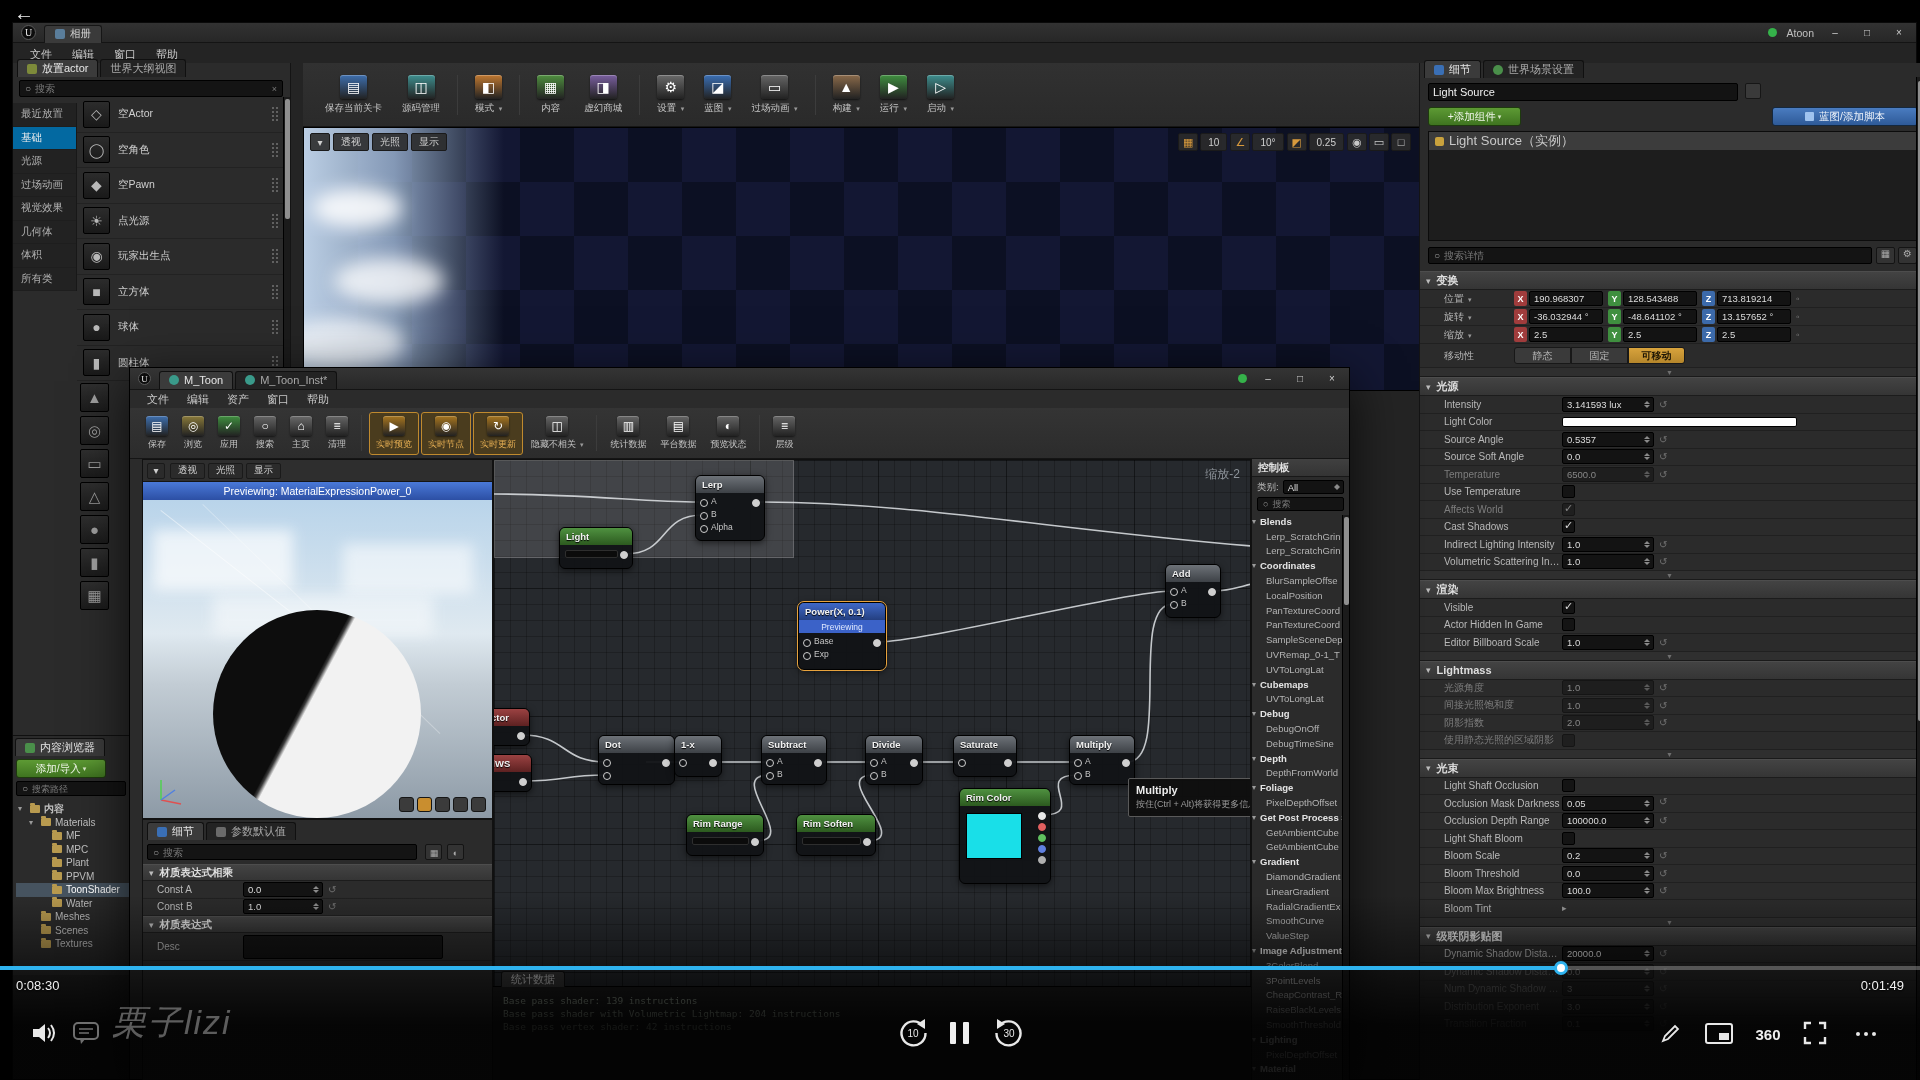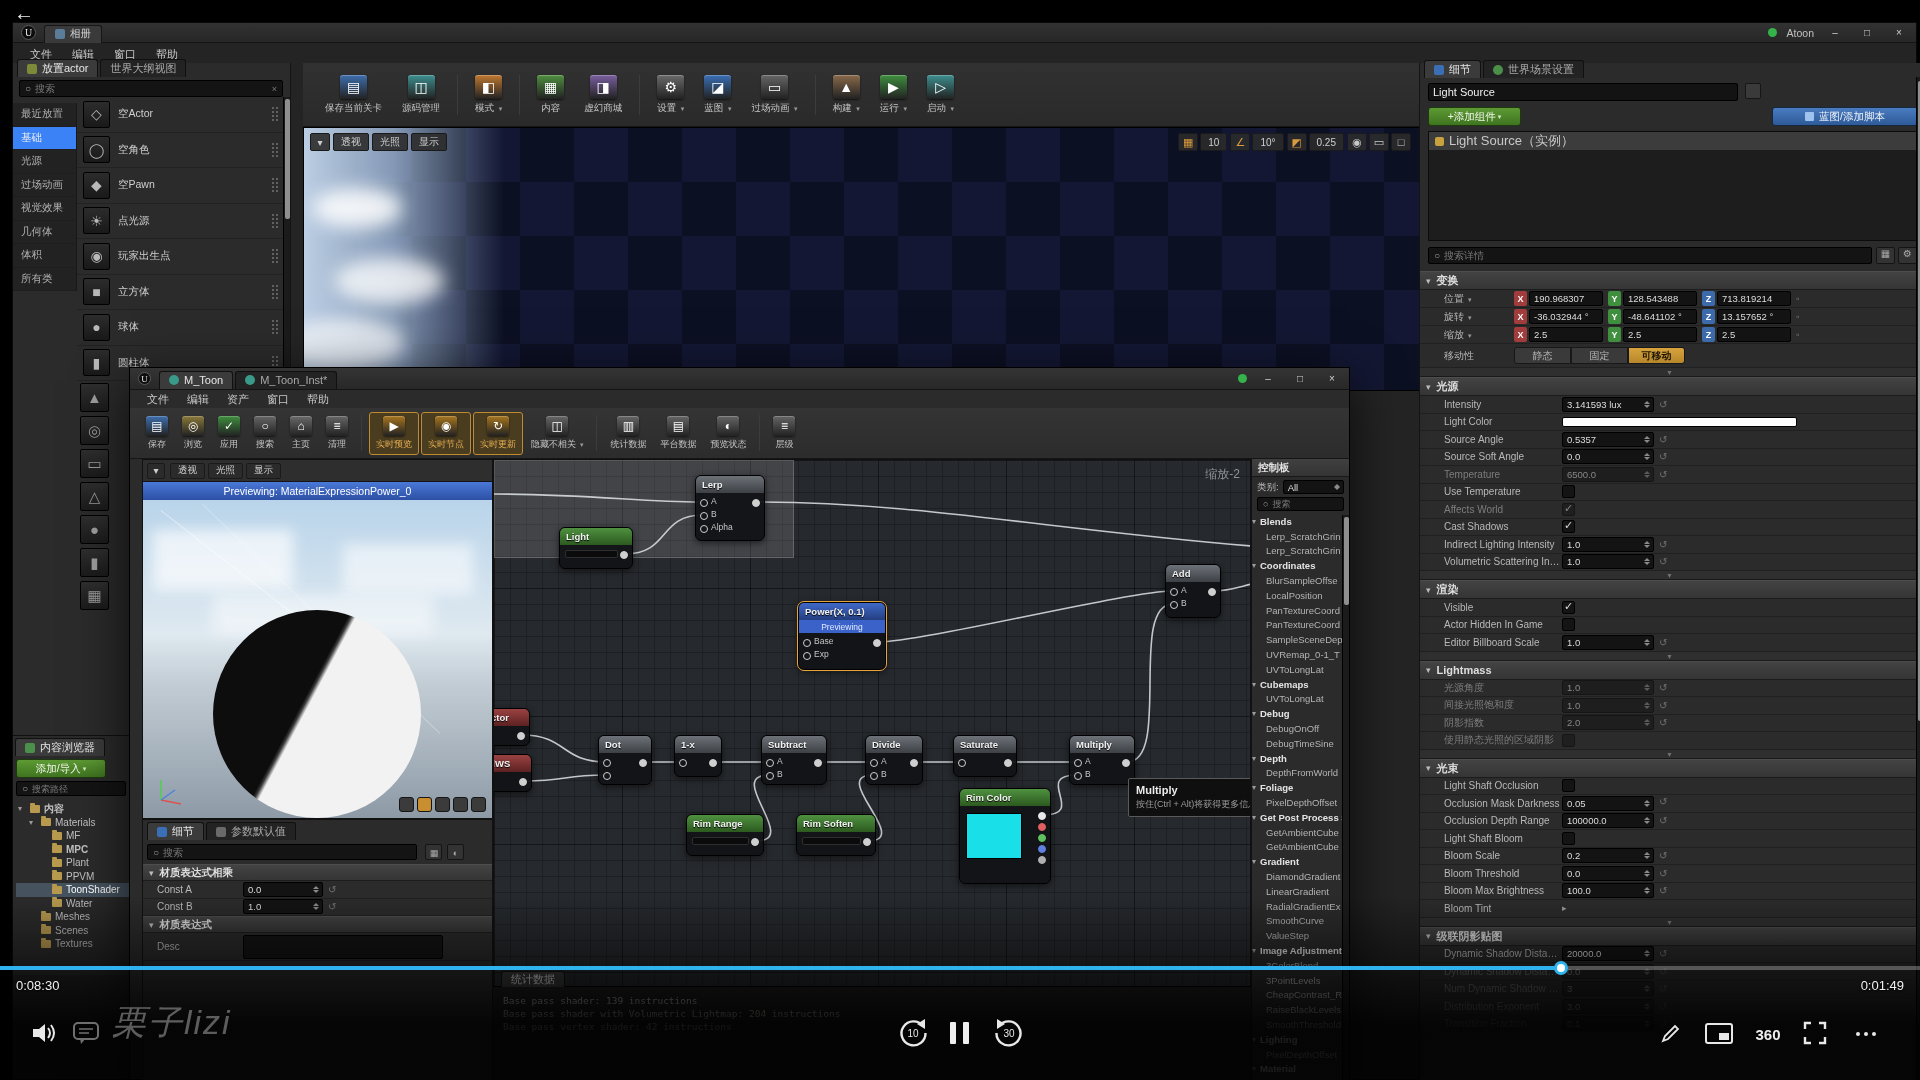--- a/index.html
+++ b/index.html
@@ -34,21 +34,21 @@
 .uelogo{width:15px;height:15px;border-radius:50%;background:#0d0d0d;border:1px solid #5a5a5a;color:#e8e8e8;font-size:10px;display:flex;align-items:center;justify-content:center;margin:0 8px;font-family:"Liberation Serif",serif}
 .wtab{display:flex;align-items:center;gap:5px;background:#3a3a3a;border:1px solid #161616;border-bottom:0;height:18px;margin-top:2px;padding:0 10px;font-size:10.5px;color:#d0d0d0;border-radius:3px 3px 0 0}
 .tb-right{margin-left:auto;display:flex;align-items:center;gap:10px;padding-right:6px}
 .status-dot{width:9px;height:9px;border-radius:50%;background:#35b24a;display:inline-block}
 .user{font-size:10.5px;color:#c0c0c0}
 .wbtn{width:22px;height:16px;display:inline-flex;align-items:center;justify-content:center;color:#cfcfcf;font-size:10px}
 #main-menus{left:8px;top:22px;height:18px;display:flex;align-items:center;gap:2px}
 .menu-item{font-size:11px;color:#c8c8c8;padding:2px 9px}
 
 .pcat{height:23.5px;display:flex;align-items:center;padding:0 8px;font-size:10.5px;color:#b0b0b0;border-bottom:1px solid #1e1e1e}
-.pcat.active{background:#3b82f6;color:#eee}
+.pcat.active{background:#0369a1;color:#eee}
 .pitem{height:35.5px;display:flex;align-items:center;gap:8px;border-bottom:1px solid #222;padding:0 6px}
 .pitem .pico{width:27px;height:27px;background:linear-gradient(#2c2c2c,#191919);border:1px solid #000;border-radius:2px;color:#b8b8b8;font-size:14px;display:flex;align-items:center;justify-content:center}
 .pitem .plabel{font-size:10.5px;color:#cfcfcf;flex:1}
 .grip{width:8px;height:16px;background-image:radial-gradient(#6f6f6f 1px,transparent 1.3px);background-size:4px 4px;opacity:.8}
 .shapebox{width:29px;height:29px;background:linear-gradient(#2f2f2f,#1b1b1b);border:1px solid #000;border-radius:2px;color:#9f9f9f;font-size:15px;display:flex;align-items:center;justify-content:center;margin-bottom:4px}
 
 #main-toolbar{left:290px;top:40px;width:1117px;height:64px;background:linear-gradient(#313131,#2a2a2a);border-bottom:1px solid #161616;display:flex;align-items:center;padding:0 14px;gap:4px}
 .tbtn{display:flex;flex-direction:column;align-items:center;gap:3px;font-size:9.5px;color:#c6c6c6;padding:4px 8px}
 .tbtn .tico{width:27px;height:24px;border-radius:3px;display:flex;align-items:center;justify-content:center;font-size:14px;color:#fff;box-shadow:inset 0 1px 0 rgba(255,255,255,.25),0 1px 2px rgba(0,0,0,.6)}
 .tsep{width:1px;height:40px;background:#1c1c1c;border-right:1px solid #3c3c3c;margin:0 5px}
@@ -352,21 +352,21 @@
           <div class="ctrow" style="padding-left: 13px;">
             <span class="ctcaret">▾</span>
             <span class="folder"></span>
             <span>Materials</span>
           </div>
           <div class="ctrow" style="padding-left: 24px;">
             <span class="ctcaret"></span>
             <span class="folder"></span>
             <span>MF</span>
           </div>
-          <div class="ctrow" style="padding-left: 24px; font-weight: bold;">
+          <div class="ctrow" style="padding-left: 24px;">
             <span class="ctcaret"></span>
             <span class="folder"></span>
             <span>MPC</span>
           </div>
           <div class="ctrow" style="padding-left: 24px;">
             <span class="ctcaret"></span>
             <span class="folder"></span>
             <span>Plant</span>
           </div>
           <div class="ctrow" style="padding-left: 24px;">
@@ -934,21 +934,21 @@
             <span class="pin out" style="right: 4px; top: 23px;"></span>
           </div>
           <div class="node" style="left: -10px; top: 248px; width: 46px; height: 38px;">
             <div class="hd red">ctor</div>
             <span class="pin out" style="right: 4px; top: 23px;"></span>
           </div>
           <div class="node" style="left: -14px; top: 294px; width: 52px; height: 38px;">
             <div class="hd red">alWS</div>
             <span class="pin out" style="right: 4px; top: 23px;"></span>
           </div>
-          <div class="node" style="left: 104px; top: 275px; width: 54px; height: 50px;">
+          <div class="node" style="left: 104px; top: 275px; width: 77px; height: 50px;">
             <div class="hd grey">Dot</div>
             <span class="pin in" style="left: 4px; top: 23px;"></span>
             <span class="pin in" style="left: 4px; top: 36px;"></span>
             <span class="pin out" style="right: 4px; top: 23px;"></span>
           </div>
           <div class="node" style="left: 180px; top: 275px; width: 48px; height: 42px;">
             <div class="hd grey">1-x</div>
             <span class="pin in" style="left: 4px; top: 23px;"></span>
             <span class="pin out" style="right: 4px; top: 23px;"></span>
           </div>

